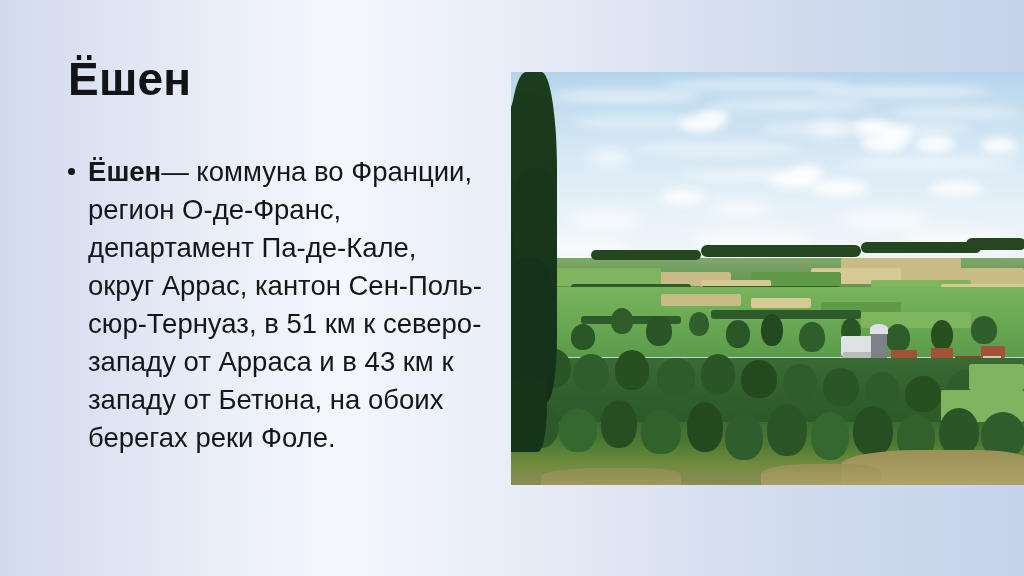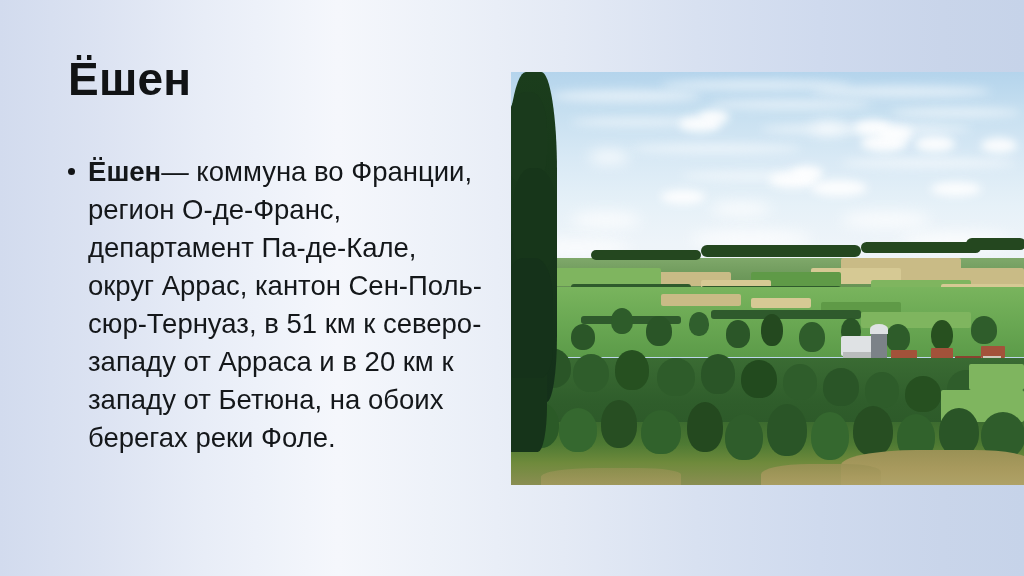--- a/index.html
+++ b/index.html
@@ -114,21 +114,21 @@
 </head>
 <body>
 
 <div id="slide">
 
   <div id="title">Ёшен</div>
 
   <div id="body-block">
     <div class="bullet-row">
       <span class="bullet-dot"></span>
-      <div class="bullet-text"><b>Ёшен</b><span>—  коммуна во Франции, регион О-де-Франс, департамент Па-де-Кале, округ Аррас, кантон Сен-Поль-сюр-Тернуаз, в 51 км к северо-западу от Арраса и в 20 км к западу от Бетюна, на обоих берегах реки Фоле.</span></div>
+      <div class="bullet-text"><b>Ёшен</b><span>—  коммуна во Франции, регион О-де-Франс, департамент Па-де-Кале, округ Аррас, кантон Сен-Поль-сюр-Тернуаз, в 51 км к северо-западу от Арраса и в 43 км к западу от Бетюна, на обоих берегах реки Фоле.</span></div>
     </div>
   </div>
 
   <div id="photo">
 
     <div class="sky"></div>
 
     <div class="wisp" style="left:40px;top:18px;width:150px;height:12px;"></div>
     <div class="wisp" style="left:150px;top:8px;width:190px;height:10px;"></div>
     <div class="wisp" style="left:200px;top:28px;width:160px;height:9px;"></div>

